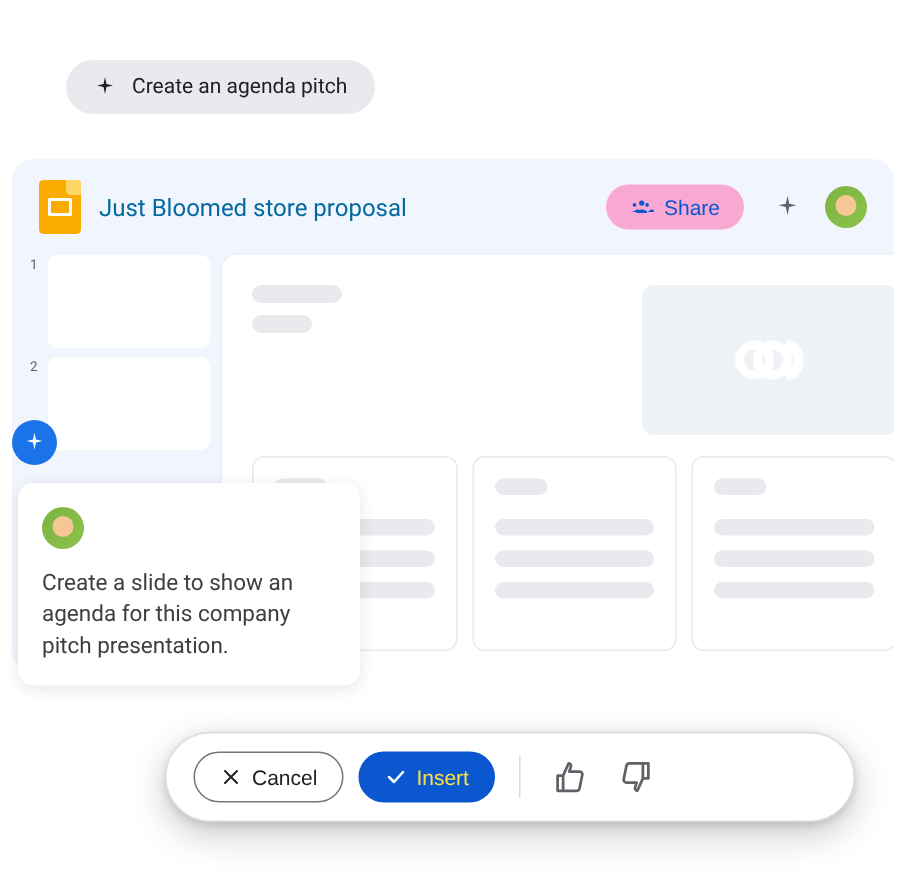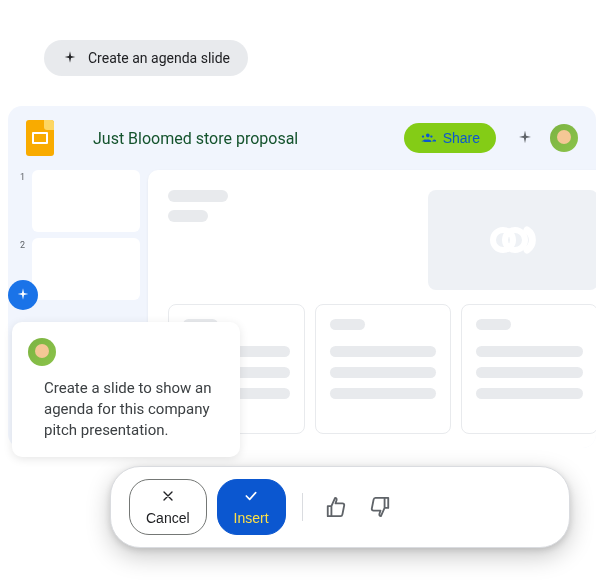--- a/index.html
+++ b/index.html
@@ -75,26 +75,25 @@
       position: absolute;
       top: 12px;
       left: 6px;
       width: 16px;
       height: 12px;
       border: 2px solid #fff;
       border-radius: 1px;
     }
     .doc-title {
       font-size: 16px;
-      color: #14532d;
+      color: #0369a1;
       flex: 1;
-      margin-left: 27px;
     }
     .share-button {
-      background: #84cc16;
+      background: #f9a8d4;
       color: #0b57d0;
       border: none;
       border-radius: 18px;
       padding: 7px 16px;
       display: flex;
       align-items: center;
       gap: 7px;
       font-size: 14px;
       font-weight: 500;
       cursor: pointer;
@@ -229,21 +228,20 @@
       box-shadow: 0 2px 10px rgba(0,0,0,0.1);
       z-index: 5;
     }
     .prompt-card .avatar {
       margin-bottom: 12px;
     }
     .prompt-text {
       font-size: 15px;
       line-height: 1.4;
       color: #3c4043;
-      margin-left: 16px;
     }
     .action-bar {
       position: absolute;
       bottom: 38px;
       left: 110px;
       width: 460px;
       background: #fff;
       border: 1px solid #dadce0;
       border-radius: 30px;
       padding: 12px 18px;
@@ -256,21 +254,20 @@
       border: 1px solid #747775;
       background: #fff;
       border-radius: 20px;
       padding: 8px 16px;
       display: flex;
       align-items: center;
       gap: 6px;
       font-size: 14px;
       color: #202124;
       cursor: pointer;
-      flex-direction: column;
     }
     .pill-btn.primary {
       background: #0b57d0;
       border-color: #0b57d0;
       color: #fde047;
     }
     .divider {
       width: 1px;
       height: 28px;
       background: #dadce0;
@@ -289,21 +286,21 @@
   </style>
 </head>
 <body>
 
 <div class="suggestion-pill">
   <span class="sparkle-small">
     <svg width="16" height="16" viewBox="0 0 24 24" fill="#202124">
       <path d="M12 2 L13.5 9 L20 10.5 L13.5 12 L12 19 L10.5 12 L4 10.5 L10.5 9 Z"></path>
     </svg>
   </span>
-  <span>Create an agenda slide</span>
+  <span>Create an agenda pitch</span>
 </div>
 
 <div class="app-window">
   <div class="app-header">
     <div class="slides-logo">
       <div class="slides-logo-shape">
         <div class="slides-logo-fold"></div>
         <div class="slides-logo-inner"></div>
       </div>
     </div>

